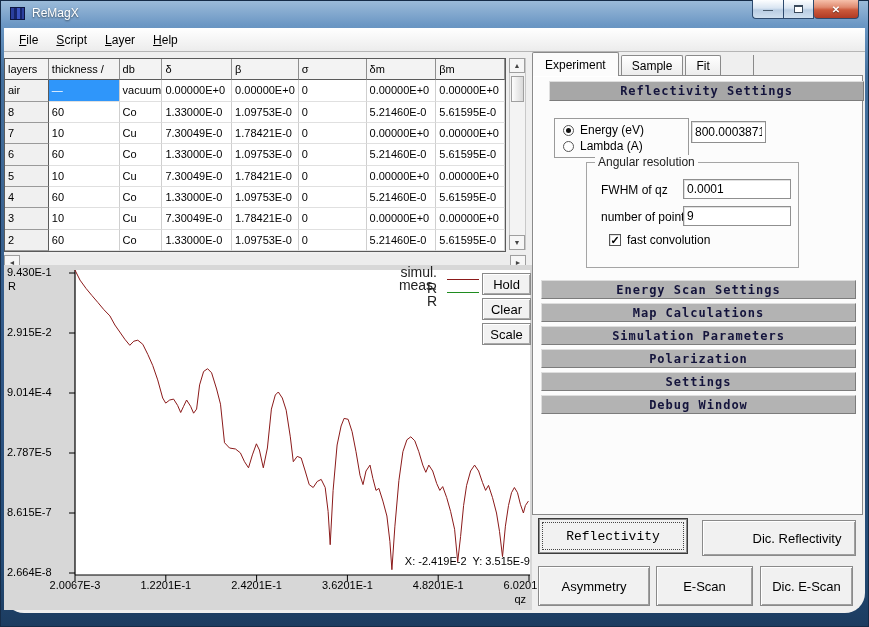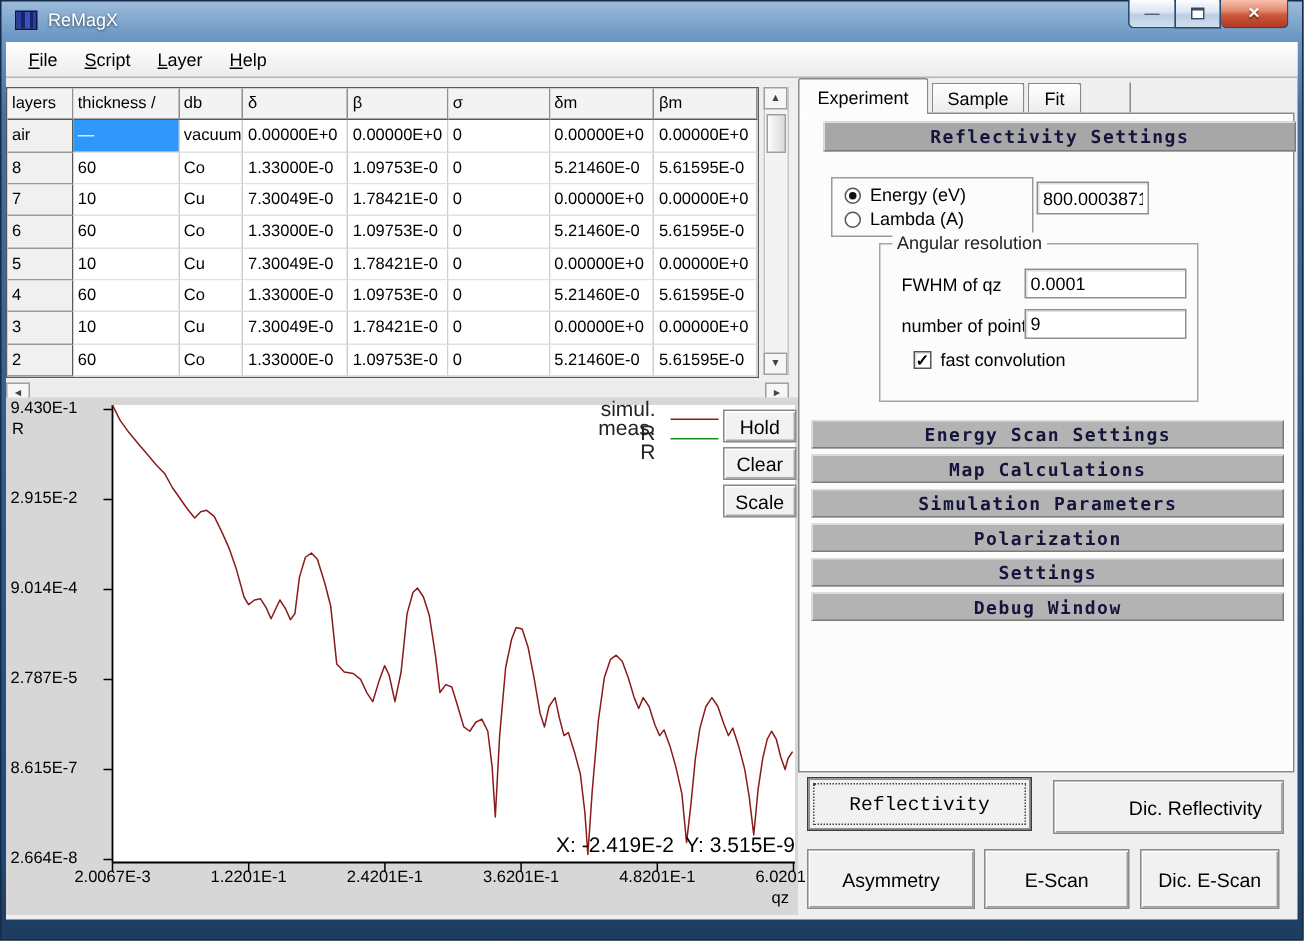--- a/index.html
+++ b/index.html
@@ -16,21 +16,21 @@
   .win-btn{height:19px;border:1px solid #2d4a6e;border-top:none;border-radius:0 0 4px 4px;
     display:flex;align-items:center;justify-content:center;font-size:10px;color:#1d3least;}
   .win-btn{color:#234;} 
   .btn-min,.btn-max{width:31px;background:linear-gradient(180deg,#fdfeff,#d9e5f2 45%,#b9cde3 55%,#cfdfee);}
   .btn-max{border-radius:0;}
   .btn-min{border-radius:0 0 0 4px;border-right:none;}
   .btn-close{width:45px;border-radius:0 0 4px 4px;border-left:none;color:#fff;font-weight:bold;
     background:linear-gradient(180deg,#f6c0ab,#e08a70 40%,#cc5a3c 55%,#b03a24);text-shadow:0 1px 1px rgba(0,0,0,.5);}
   .max-glyph{width:9px;height:8px;border:1px solid #3a4a5c;border-top-width:2px;background:#fff;}
   
-  .client{position:absolute;left:4px;top:28px;width:861px;height:585px;background:#efefef;}
+  .client{position:absolute;left:4px;top:28px;width:861px;height:585px;background:#efefef;border-radius:20px;}
   .menubar{position:absolute;left:0;top:0;width:861px;height:24px;
     background:linear-gradient(180deg,#ffffff,#ececec);border-bottom:1px solid #b5b5b5;
     display:flex;align-items:center;padding-left:6px;font-size:12px;}
   .menu-item{padding:3px 9px;color:#000;}
   .menu-item u{text-decoration:underline;}
   
   .layer-table{position:absolute;left:0;top:30px;width:502px;height:194px;background:#fff;
     border:1px solid #5a5a5a;display:flex;flex-direction:column;font-size:11px;}
   .tr{display:flex;flex:1;min-height:0;}
   .tr>div{overflow:hidden;white-space:nowrap;padding:2px 3px;display:flex;align-items:center;}
@@ -59,21 +59,21 @@
   .xtick-label{position:absolute;top:314px;width:90px;text-align:center;font-size:11px;color:#000;}
   .axis-sub{position:absolute;font-size:11px;color:#000;}
   .legend{position:absolute;left:385px;top:8px;font-size:14px;color:#222;}
   .legend-row{display:flex;align-items:center;height:13px;}
   .legend-row span{display:inline-block;width:48px;text-align:right;margin-right:10px;}
   .legend-line{width:32px;height:0;border-top:1px solid #000;}
   .plot-btns{position:absolute;left:478px;top:8px;width:49px;}
   .pbtn{width:49px;height:22px;margin-bottom:3px;background:#f2f2f2;border:1px solid #8a8a8a;
     box-shadow:inset 1px 1px 0 #ffffff, inset -1px -1px 0 #a9a9a9;
     display:flex;align-items:center;justify-content:center;font-size:13px;}
-  .readout{position:absolute;right:2px;top:290px;font-size:14px;color:#000;white-space:pre;}
+  .readout{position:absolute;right:2px;top:290px;font-size:11px;color:#000;white-space:pre;}
   
   .panel{position:absolute;left:528px;top:24px;width:333px;height:561px;}
   .tabstrip{position:absolute;left:0;top:0;height:24px;display:flex;align-items:flex-end;}
   .tab{height:21px;padding:2px 10px;font-size:12px;background:linear-gradient(180deg,#ffffff,#ebebeb);
     border:1px solid #8a8a8a;border-bottom:none;border-radius:2px 2px 0 0;margin-right:2px;
     display:flex;align-items:center;}
   .tab.active{height:24px;background:#fcfcfc;position:relative;z-index:3;padding:2px 12px;}
   .tab-divider{width:1px;height:21px;background:#8a8a8a;margin-left:30px;}
   .tabpage{position:absolute;left:0;top:23px;width:331px;height:440px;background:#fcfcfc;
     border:1px solid #8a8a8a;box-shadow:inset 1px 1px 0 #ffffff;z-index:2;}

